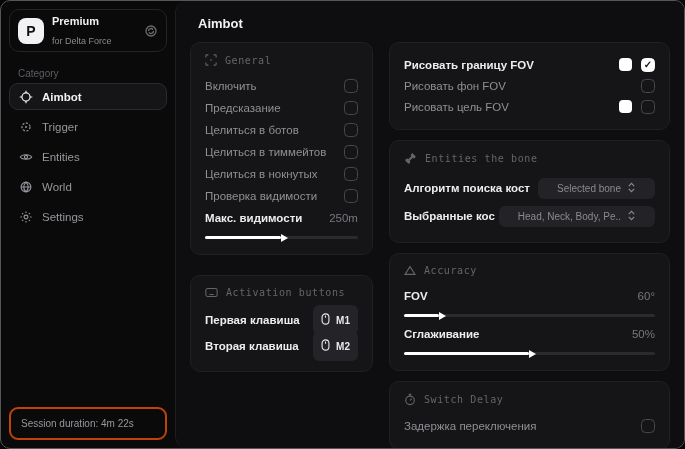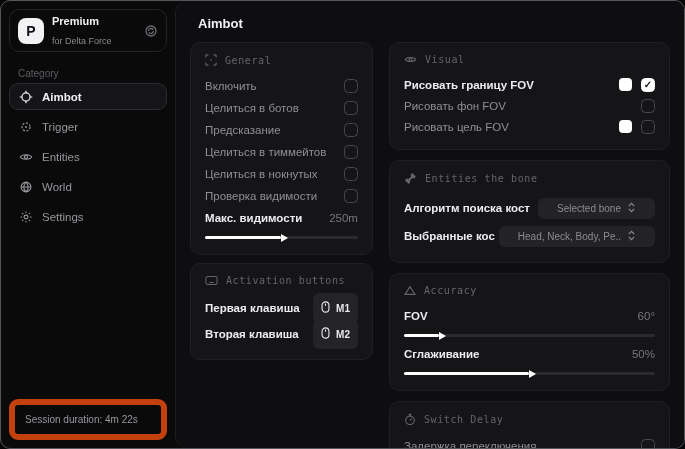--- a/index.html
+++ b/index.html
@@ -30,31 +30,31 @@
   .nav-item {
     height:27px; padding:0 9px; border-radius:9px; border:1px solid transparent;
     display:flex; align-items:center; gap:9px;
     color:#96969c; font-size:11.5px; cursor:pointer;
   }
   .nav-item.active {
     background:#151518; border-color:#2a2a30; color:#f2f2f4; font-weight:bold;
   }
   .nav-item .icn { display:flex; width:14px; justify-content:center; }
   .session-box {
-    margin-top:auto; border:6px solid #c2410c; border-radius:9px;
+    margin-top:auto; border:2px solid #c2410c; border-radius:9px;
     padding:9px 10px; font-size:10px; color:#97979d;
   }
   
   .content {
     flex:1; margin:0; background:#0e0e10; border-left:1px solid #1d1d22;
     border-radius:12px 0 0 12px; overflow:hidden; display:flex; flex-direction:column;
   }
   .page-title { font-size:13px; font-weight:bold; color:#f2f2f4; padding:15px 0 11px 22px; }
   .columns { display:grid; grid-template-columns:1fr 1fr; gap:16px; padding:0 14px; align-items:start; }
-  .col { display:flex; flex-direction:column; gap:8px; }
+  .col { display:flex; flex-direction:column; gap:20px; }
   .col.right { gap:10px; }
   .card {
     background:#151517; border:1px solid #202024; border-radius:10px;
     padding:11px 14px 12px;
   }
   .sec-head {
     display:flex; align-items:center; gap:8px; margin-bottom:9px;
     font-family:"DejaVu Sans Mono", monospace; font-size:10px;
     letter-spacing:0.6px; color:#64646b;
   }
@@ -178,25 +178,25 @@
               </svg>
             </span>
             <span>General</span>
           </div>
 
           <div class="row">
             <span class="lbl">Включить</span>
             <span class="checkbox"></span>
           </div>
           <div class="row">
+            <span class="lbl">Предсказание</span>
+            <span class="checkbox"></span>
+          </div>
+          <div class="row">
             <span class="lbl">Целиться в ботов</span>
-            <span class="checkbox"></span>
-          </div>
-          <div class="row">
-            <span class="lbl">Предсказание</span>
             <span class="checkbox"></span>
           </div>
           <div class="row">
             <span class="lbl">Целиться в тиммейтов</span>
             <span class="checkbox"></span>
           </div>
           <div class="row">
             <span class="lbl">Целиться в нокнутых</span>
             <span class="checkbox"></span>
           </div>
@@ -250,29 +250,20 @@
               </span>
               <span>M2</span>
             </span>
           </div>
         </section>
       </div>
 
       <div class="col right">
 
         <section class="card">
-          <div class="sec-head">
-            <span class="icn">
-              <svg width="13" height="11" viewBox="0 0 16 13" fill="none" stroke="currentColor" stroke-width="1.3">
-                <path d="M1.5 6.5 C3.5 3.1 12.5 3.1 14.5 6.5 C12.5 9.9 3.5 9.9 1.5 6.5 Z"></path>
-                  <circle cx="8" cy="6.5" r="1.8"></circle>
-              </svg>
-            </span>
-            <span>Visual</span>
-          </div>
 
           <div class="row tight">
             <span class="lbl strong">Рисовать границу FOV</span>
             <span class="ctrl-group">
               <span class="swatch"></span>
               <span class="checkbox checked">✓</span>
             </span>
           </div>
           <div class="row tight">
             <span class="lbl">Рисовать фон FOV</span>

